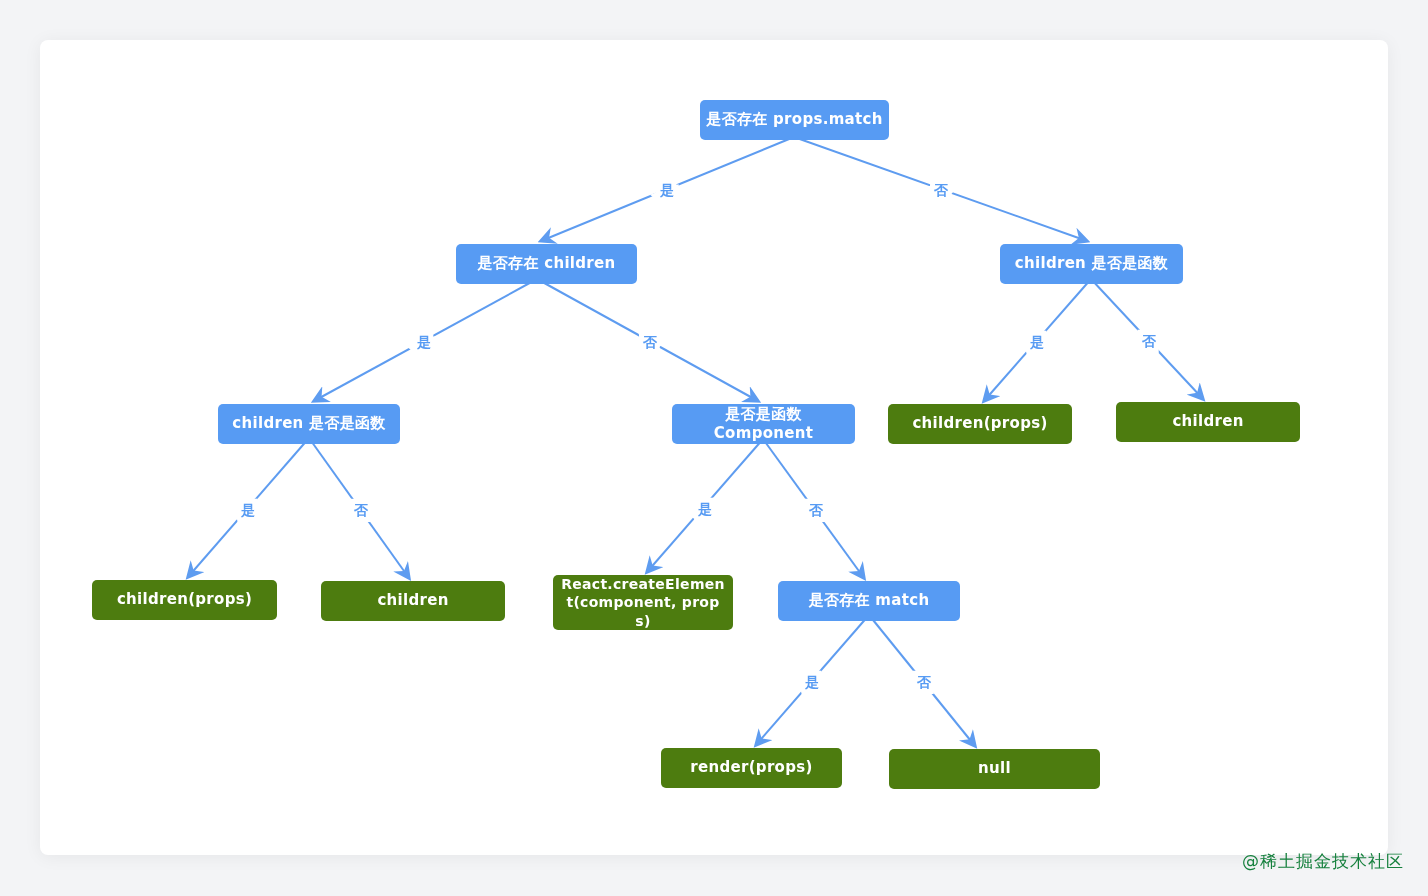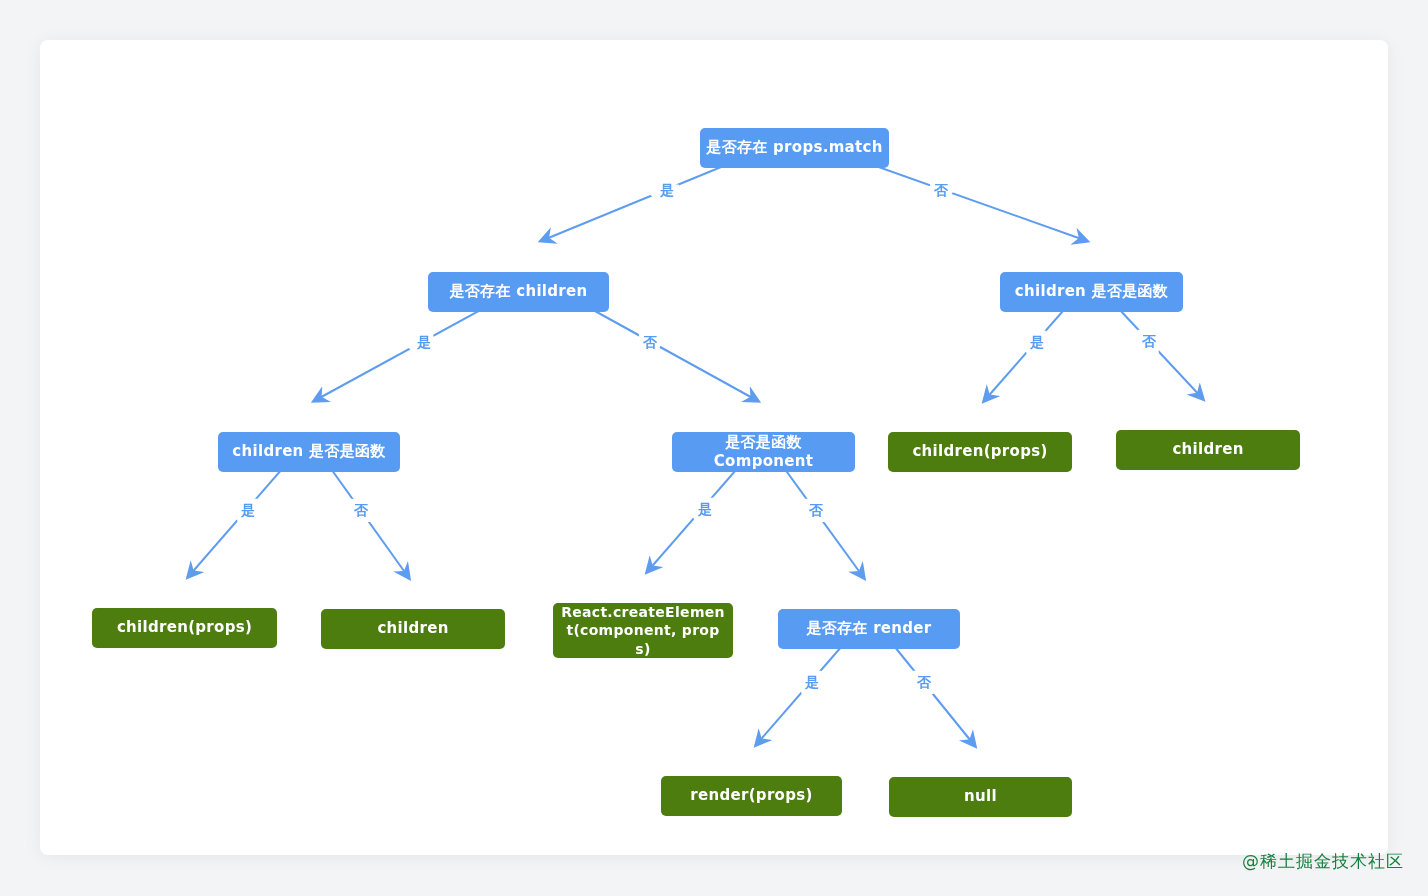--- a/index.html
+++ b/index.html
@@ -52,21 +52,20 @@
     justify-content: center;
     text-align: center;
     color: #ffffff;
     font-weight: bold;
     font-size: 15px;
     letter-spacing: 0.3px;
     border-radius: 5px;
     box-sizing: border-box;
     padding: 20px 6px;
     line-height: 1.3;
-    margin-top: 28px;
   }
   .node.blue { background: #579bf3; }
   .node.red  { background: #4d7c0f; }
   .node.wrap { word-break: break-all; }
   .watermark {
     position: absolute;
     left: 1242px;
     top: 850px;
     font-size: 17px;
     color: #15803d;
@@ -107,26 +106,26 @@
   <text class="edge-label" x="1149" y="342">否</text>
   <text class="edge-label" x="248" y="511">是</text>
   <text class="edge-label" x="361" y="511">否</text>
   <text class="edge-label" x="705" y="510">是</text>
   <text class="edge-label" x="816" y="511">否</text>
   <text class="edge-label" x="812" y="683">是</text>
   <text class="edge-label" x="924" y="683">否</text>
 </svg>
 
 <div class="node blue" style="left:700px;  top:100px; width:189px; height:37px;">是否存在 props.match</div>
-<div class="node blue" style="left:428px;  top:244px; width:181px; height:35px;">是否存在 children</div>
+<div class="node blue" style="left:456px;  top:244px; width:181px; height:35px;">是否存在 children</div>
 <div class="node blue" style="left:1000px; top:244px; width:183px; height:35px;">children 是否是函数</div>
 <div class="node blue" style="left:218px;  top:404px; width:182px; height:34px;">children 是否是函数</div>
 <div class="node blue" style="left:672px;  top:404px; width:183px; height:35px;">是否是函数 Component</div>
 <div class="node red" style="left:888px;  top:404px; width:184px; height:36px;">children(props)</div>
 <div class="node red" style="left:1116px; top:402px; width:184px; height:34px;">children</div>
 <div class="node red" style="left:92px;   top:580px; width:185px; height:33px;">children(props)</div>
 <div class="node red" style="left:321px;  top:581px; width:184px; height:34px;">children</div>
 <div class="node red wrap" style="left:553px;  top:575px; width:180px; height:55px; font-size:14px;">React.createElement(component, props)</div>
-<div class="node blue" style="left:778px;  top:581px; width:182px; height:34px;">是否存在 render</div>
+<div class="node blue" style="left:778px;  top:581px; width:182px; height:34px;">是否存在 match</div>
 <div class="node red" style="left:661px;  top:748px; width:181px; height:27px;">render(props)</div>
-<div class="node red" style="left:889px;  top:749px; width:183px; height:35px;">null</div>
+<div class="node red" style="left:889px;  top:749px; width:211px; height:35px;">null</div>
 
 <div class="watermark">@稀土掘金技术社区</div>
 
 </body></html>

